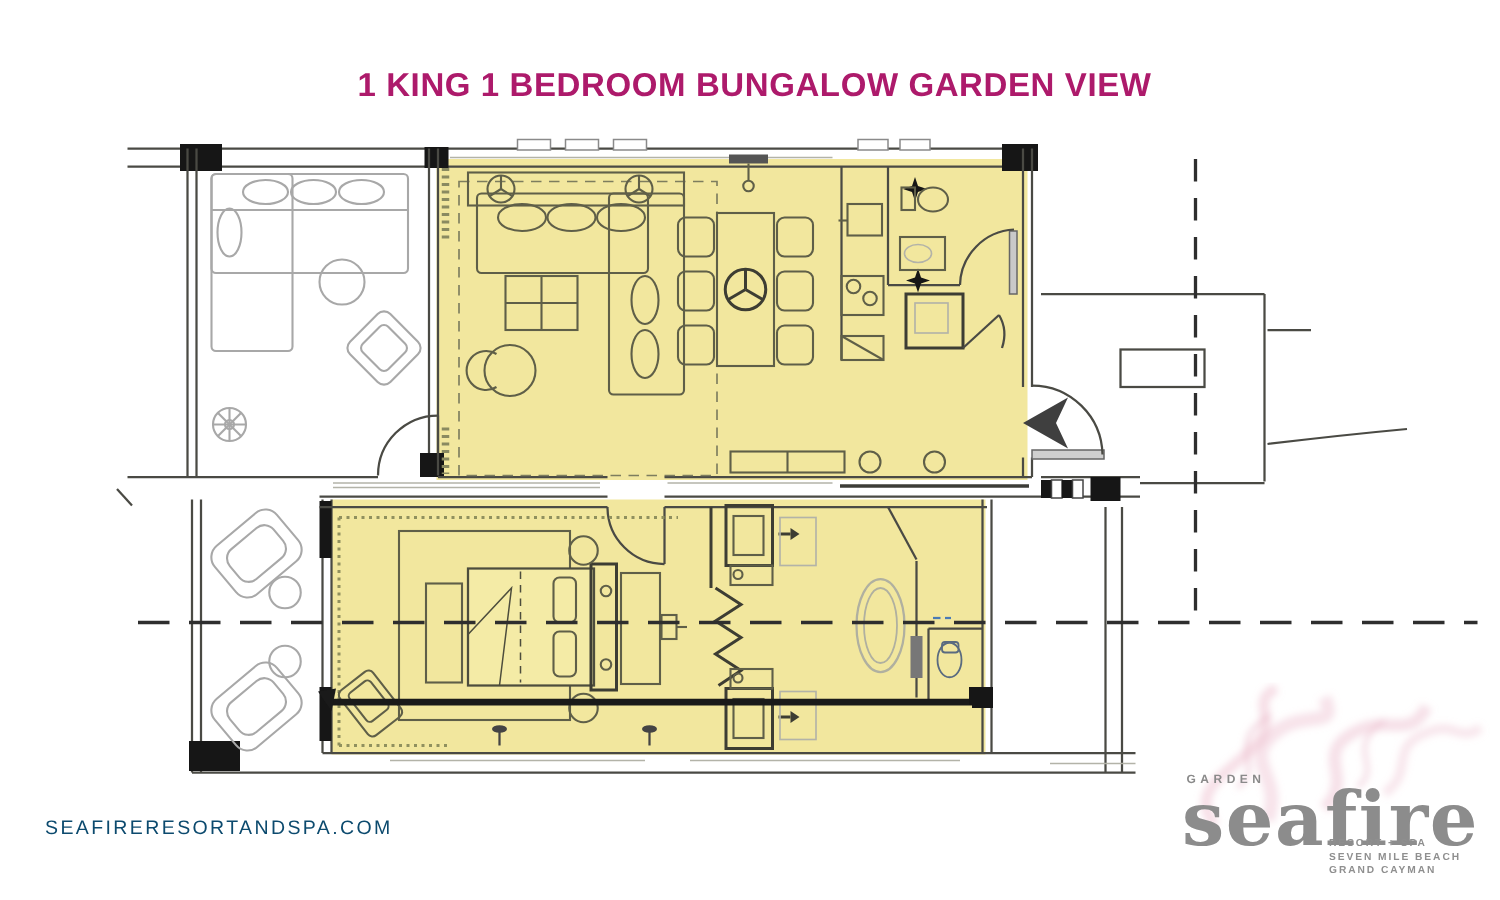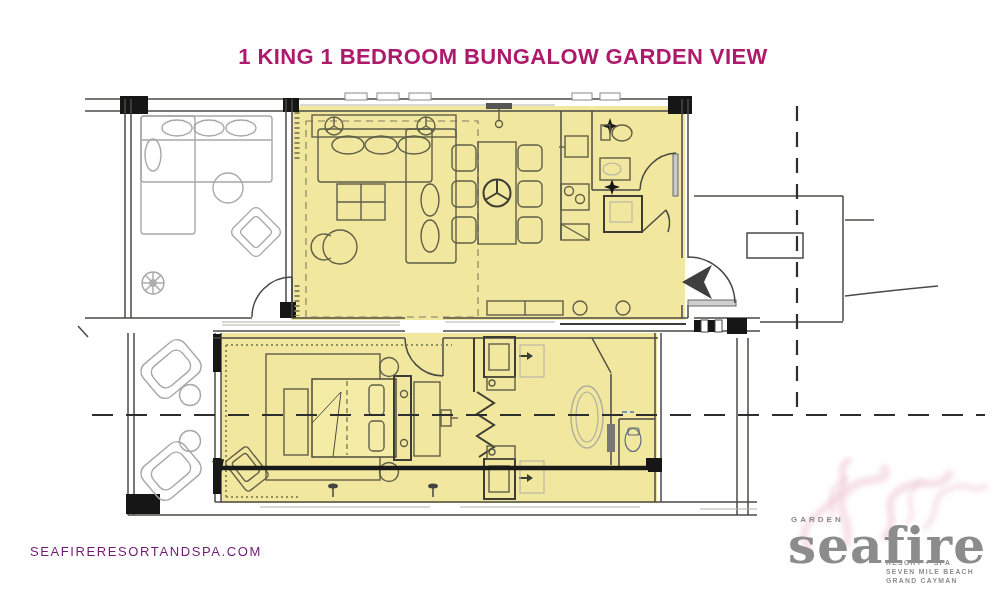--- a/index.html
+++ b/index.html
@@ -1,21 +1,21 @@
 <!DOCTYPE html>
 <html><head>
 <meta charset="utf-8">
 <style>
   html,body{margin:0;padding:0;background:#ffffff;}
   .canvas{position:relative;width:1000px;height:600px;background:#fff;overflow:hidden;
           font-family:"Liberation Sans",sans-serif;}
   .title{position:absolute;top:44px;left:0;width:988px;padding-left:18px;box-sizing:border-box;
          text-align:center;font-size:22px;font-weight:bold;letter-spacing:.4px;color:#ad1a6b;}
   .plan{position:absolute;left:0;top:0;width:1000px;height:600px;}
-  .footer{position:absolute;left:30px;top:544px;font-size:13px;letter-spacing:1.6px;color:#701a75;}
+  .footer{position:absolute;left:30px;top:544px;font-size:13px;letter-spacing:1.6px;color:#0c4a6e;}
   .logo{position:absolute;left:755px;top:455px;width:245px;height:145px;}
   .logo .smoke{position:absolute;left:0;top:0;width:245px;height:145px;}
   .logo .kimpton{position:absolute;left:36px;top:60px;font-size:8px;letter-spacing:3px;color:#8a8a8a;font-weight:bold;}
   .logo .seafire{position:absolute;left:33px;top:66px;font-size:50px;font-weight:800;color:#8c8c8c;
                  font-family:"DejaVu Serif","Liberation Serif",serif;letter-spacing:1px;line-height:1;}
   .logo .tags{position:absolute;left:131px;top:103px;font-size:6.8px;letter-spacing:1.3px;color:#8f8f8f;line-height:1.35;font-weight:bold;}
   
   .w{stroke:#4a4a44;stroke-width:1.5;fill:none}
   .w2{stroke:#3d3d37;stroke-width:2.2;fill:none}
   .lt{stroke:#b3b3a8;stroke-width:1.1;fill:none}

